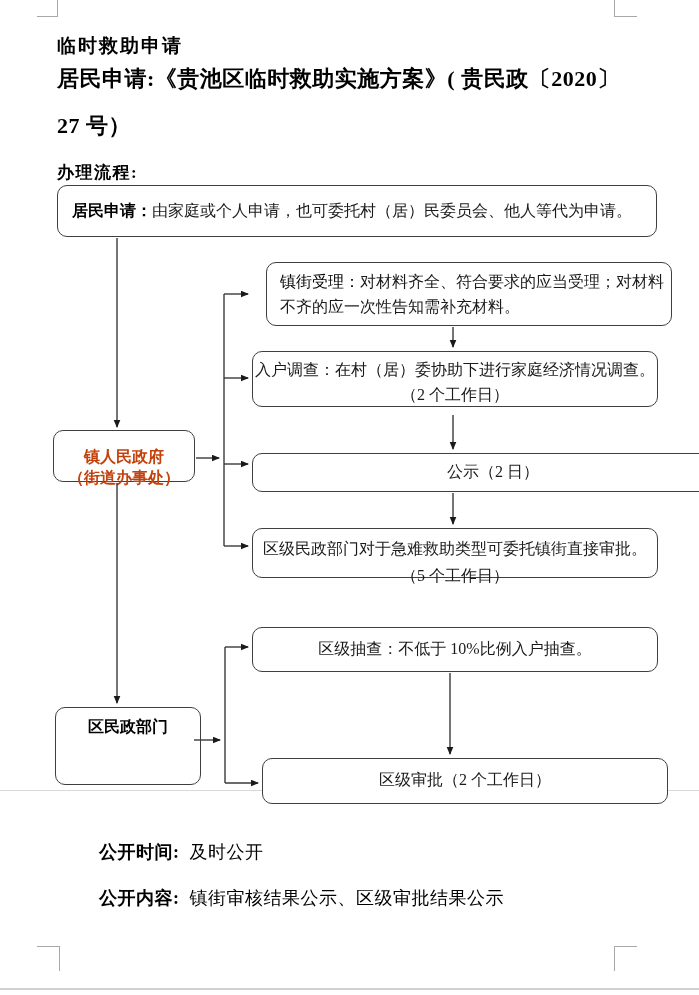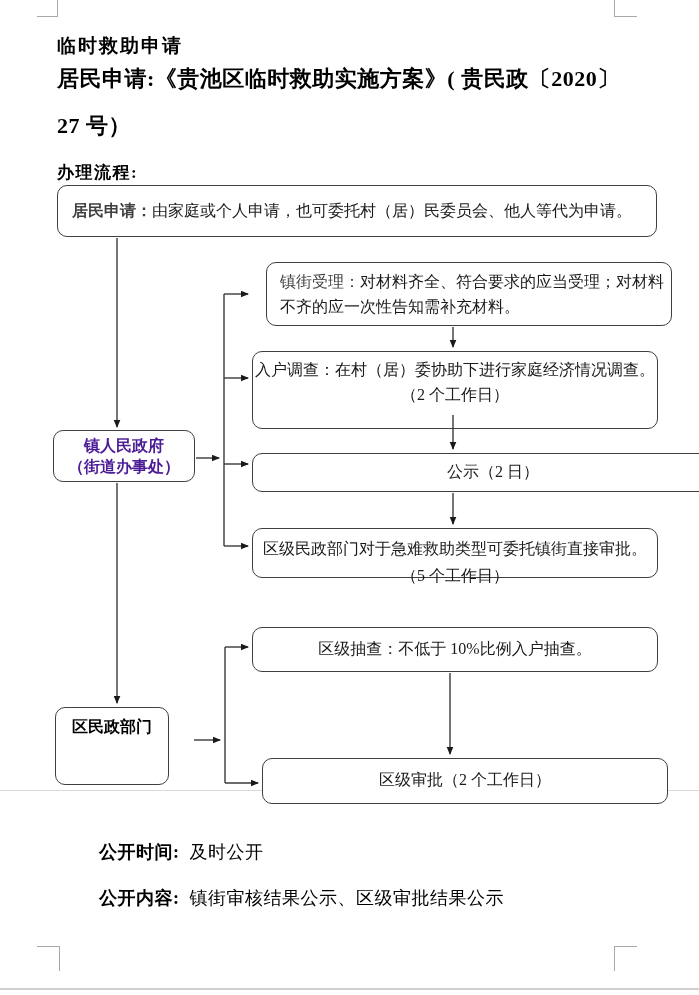--- a/index.html
+++ b/index.html
@@ -13,21 +13,21 @@
   .faint-rule{position:absolute;background:#d9d9d9;z-index:0;}
   
   .doc-title{position:absolute;left:57px;top:33px;font-size:19px;font-weight:bold;letter-spacing:2px;white-space:nowrap;}
   .basis-line{position:absolute;left:57px;font-size:22px;font-weight:bold;white-space:nowrap;letter-spacing:0.5px;}
   .process-label{position:absolute;left:57px;top:161px;font-size:17px;font-weight:bold;letter-spacing:1.5px;white-space:nowrap;}
   
   .fbox{
     position:absolute;background:#fff;border:1.5px solid #3f3f3f;border-radius:10px;
     box-sizing:border-box;font-size:16px;color:#1a1a1a;z-index:2;
   }
-  .fbox .bold{font-weight:bold;color:#404040;}
+  .fbox .bold{font-weight:bold;color:#000000;}
   .center{text-align:center;}
   .nowrap{white-space:nowrap;}
   
   #connectors{position:absolute;left:0;top:0;width:699px;height:995px;z-index:3;pointer-events:none;}
   #connectors line, #connectors polyline{stroke:#3a3a3a;stroke-width:1.4;fill:none;}
   
   .pub-line{position:absolute;left:99px;font-size:18px;white-space:nowrap;letter-spacing:0.5px;}
   .pub-line .lbl{font-weight:bold;margin-right:10px;}
 </style>
 </head>
@@ -49,49 +49,49 @@
 
   <div class="doc-title">临时救助申请</div>
   <div class="basis-line" style="top:64px;"><span>居民申请:</span><span>《贵池区临时救助实施方案》( 贵民政〔2020〕</span></div>
   <div class="basis-line" style="top:111px;">27 号）</div>
   <div class="process-label">办理流程:</div>
 
   <div class="fbox" style="left:57px;top:185px;width:600px;height:52px;display:flex;align-items:center;padding-left:14px;">
     <span class="nowrap"><span class="bold">居民申请：</span><span>由家庭或个人申请，也可委托村（居）民委员会、他人等代为申请。</span></span>
   </div>
 
-  <div class="fbox center" style="left:53px;top:430px;width:142px;height:52px;font-weight:bold;line-height:21px;padding-top:4px;color:#4c1d95;">
+  <div class="fbox center" style="left:53px;top:430px;width:142px;height:52px;font-weight:bold;line-height:21px;padding-top:15px;color:#c2410c;">
     <div class="nowrap">镇人民政府</div>
     <div class="nowrap">（街道办事处）</div>
   </div>
 
   <div class="fbox" style="left:252px;top:262px;width:406px;height:64px;line-height:25px;padding:6px 0 0 13px;margin-left:14px;">
     <div class="nowrap"><span class="bold" style="font-weight:normal;">镇街受理：</span><span>对材料齐全、符合要求的应当受理；对材料</span></div>
     <div class="nowrap">不齐的应一次性告知需补充材料。</div>
   </div>
 
-  <div class="fbox center" style="left:252px;top:351px;width:406px;height:78px;line-height:25px;padding-top:5px;">
+  <div class="fbox center" style="left:252px;top:351px;width:406px;height:56px;line-height:25px;padding-top:5px;">
     <div class="nowrap"><span>入户调查：</span><span>在村（居）委协助下进行家庭经济情况调查。</span></div>
     <div class="nowrap">（2 个工作日）</div>
   </div>
 
   <div class="fbox center" style="left:252px;top:453px;width:482px;height:39px;line-height:35px;">
     <span class="nowrap">公示（2 日）</span>
   </div>
 
   <div class="fbox center" style="left:252px;top:528px;width:406px;height:50px;line-height:27px;padding-top:6px;">
     <div class="nowrap">区级民政部门对于急难救助类型可委托镇街直接审批。</div>
     <div class="nowrap">（5 个工作日）</div>
   </div>
 
   <div class="fbox center" style="left:252px;top:627px;width:406px;height:45px;line-height:42px;">
     <span class="nowrap"><span>区级抽查：</span><span>不低于 10%比例入户抽查。</span></span>
   </div>
 
-  <div class="fbox center" style="left:55px;top:707px;width:114px;height:78px;font-weight:bold;line-height:22px;padding-top:8px;color:#000;">
+  <div class="fbox center" style="left:55px;top:707px;width:146px;height:78px;font-weight:bold;line-height:22px;padding-top:8px;color:#000;">
     <div class="nowrap">区民政部门</div>
   </div>
 
   <div class="fbox center" style="left:262px;top:758px;width:406px;height:46px;line-height:42px;">
     <span class="nowrap">区级审批（2 个工作日）</span>
   </div>
 
   <svg id="connectors" viewBox="0 0 699 995" xmlns="http://www.w3.org/2000/svg">
     <defs>
       <marker id="arr" markerUnits="userSpaceOnUse" markerWidth="9" markerHeight="8" refX="7.5" refY="3.5" orient="auto">

